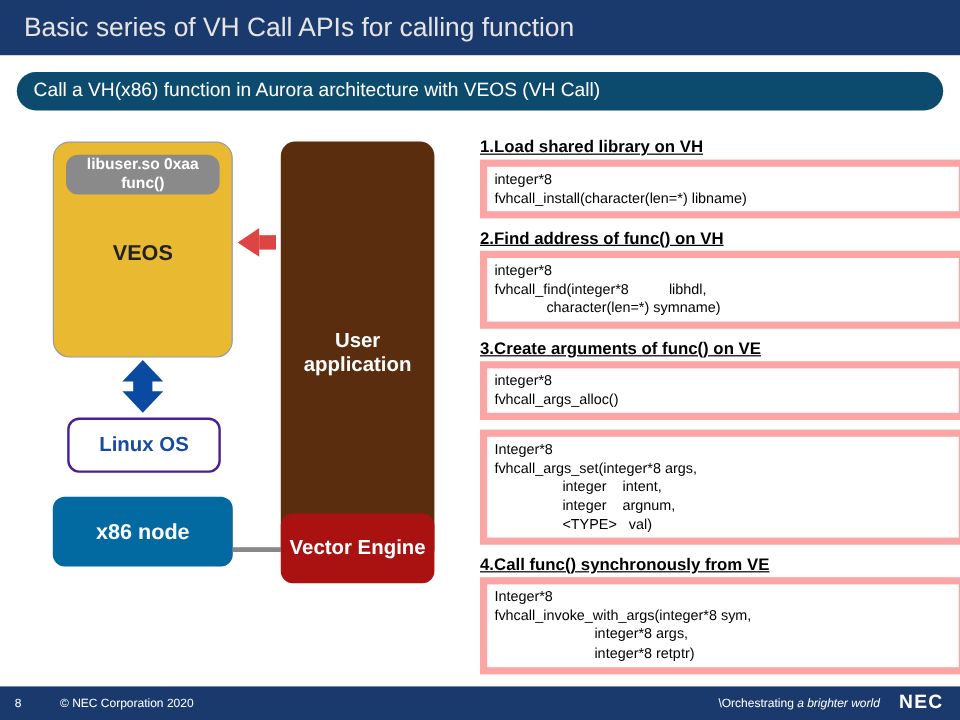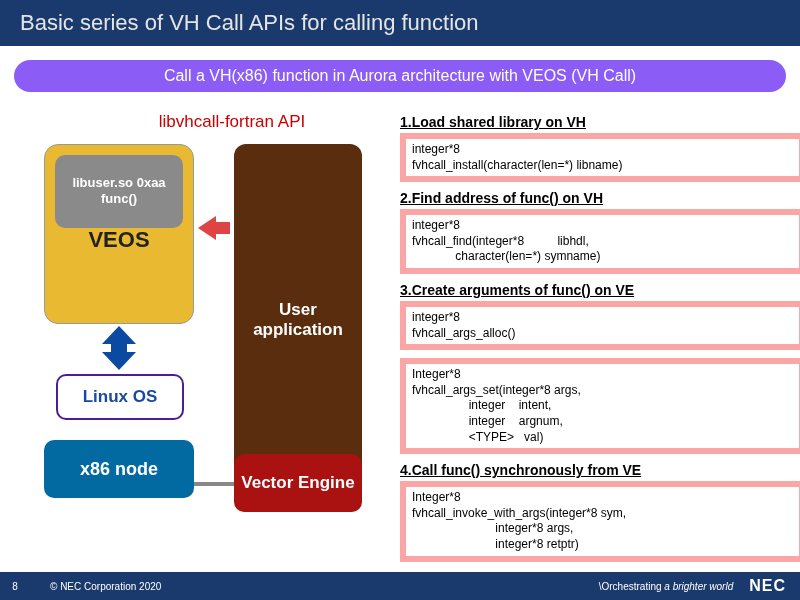--- a/index.html
+++ b/index.html
@@ -1,26 +1,26 @@
 <!DOCTYPE html>
 <html><head>
 <meta charset="utf-8">
 <style>
   * { box-sizing: border-box; margin: 0; padding: 0; }
   html, body { width: 800px; height: 600px; font-family: Arial, sans-serif; background: #fff; overflow: hidden; }
   .slide { width: 800px; height: 600px; position: relative; background: #fff; }
   .title-bar { background: #1a3a6e; color: #e5e5e5; padding: 10px 20px; font-size: 22px; }
-  .subtitle-pill { margin: 14px 14px 10px 14px; background: #8b5cf6; color: #fff; border-radius: 22px; padding: 7px 14px; font-size: 16px; text-align: center; }
+  .subtitle-pill { margin: 14px 14px 10px 14px; background: #0c4a6e; color: #fff; border-radius: 22px; padding: 7px 14px; font-size: 16px; text-align: left; }
   .content { position: absolute; top: 112px; left: 0; right: 0; bottom: 30px; }
   .left-col { position: absolute; left: 14px; top: 0; width: 356px; }
   .api-label { color: #c00; font-size: 17px; text-align: center; margin: 0 0 6px 80px; }
   .diagram { position: relative; height: 390px; }
   .veos-box { position: absolute; left: 30px; top: 6px; width: 150px; height: 180px; background: #e9b932; border: 1px solid #999; border-radius: 14px; text-align: center; }
-  .lib-box { position: absolute; left: 10px; top: 10px; right: 10px; background: #8a8a8a; color: #fff; font-weight: bold; font-size: 13px; border-radius: 10px; padding: 20px 4px; line-height: 1.25; }
-  .veos-text { position: absolute; top: 82px; left: 0; right: 0; font-weight: bold; font-size: 22px; color: #222; }
+  .lib-box { position: absolute; left: 10px; top: 10px; right: 10px; background: #8a8a8a; color: #fff; font-weight: bold; font-size: 13px; border-radius: 10px; padding: 0 4px; line-height: 1.25; }
+  .veos-text { position: absolute; top: 82px; left: 0; right: 0; font-weight: bold; font-size: 18px; color: #222; }
   .arrow-left { position: absolute; left: 184px; top: 78px; width: 0; height: 0; }
   .arrow-left::before { content:""; position:absolute; left:0; top:0; width:0; height:0; border-top:12px solid transparent; border-bottom:12px solid transparent; border-right:18px solid #d44; }
   .arrow-left::after { content:""; position:absolute; left:18px; top:6px; width:14px; height:12px; background:#d44; }
   .user-app { position: absolute; left: 220px; top: 6px; width: 128px; height: 352px; background: #5a2d0f; color:#fff; border-radius: 12px; display:flex; align-items:center; justify-content:center; font-weight:bold; font-size:17px; text-align:center; padding: 0 8px; }
   .dbl-arrow { position:absolute; left: 88px; top: 188px; width: 34px; height: 44px; }
   .dbl-arrow .up { position:absolute; left:0; top:0; width:0; height:0; border-left:17px solid transparent; border-right:17px solid transparent; border-bottom:18px solid #0a4aa0; }
   .dbl-arrow .mid { position:absolute; left:9px; top:14px; width:16px; height:16px; background:#0a4aa0; }
   .dbl-arrow .down { position:absolute; left:0; bottom:0; width:0; height:0; border-left:17px solid transparent; border-right:17px solid transparent; border-top:18px solid #0a4aa0; }
   .linux-box { position:absolute; left: 42px; top: 236px; width: 128px; height: 46px; background:#fff; border:2px solid #4c1d95; border-radius:10px; color:#1a4aa0; font-weight:bold; font-size:17px; display:flex; align-items:center; justify-content:center; }
   .x86-box { position:absolute; left: 30px; top: 302px; width: 150px; height: 58px; background:#0369a1; color:#fff; border-radius:10px; font-weight:bold; font-size:18px; display:flex; align-items:center; justify-content:center; text-align:center; }
@@ -39,21 +39,20 @@
 </style>
 </head>
 <body>
 
 <div class="slide">
   <div class="title-bar">Basic series of VH Call APIs for calling function</div>
   <div class="subtitle-pill">Call a VH(x86) function in Aurora architecture with VEOS (VH Call)</div>
 
   <div class="content">
     <div class="left-col">
-      <div class="api-label">libvhcall-fortran API</div>
       <div class="diagram">
         <div class="veos-box">
           <div class="lib-box">libuser.so
 0xaa func()</div>
           <div class="veos-text">VEOS</div>
         </div>
         <div class="arrow-left"></div>
         <div class="user-app">User application</div>
         <div class="dbl-arrow">
           <div class="up"></div>

